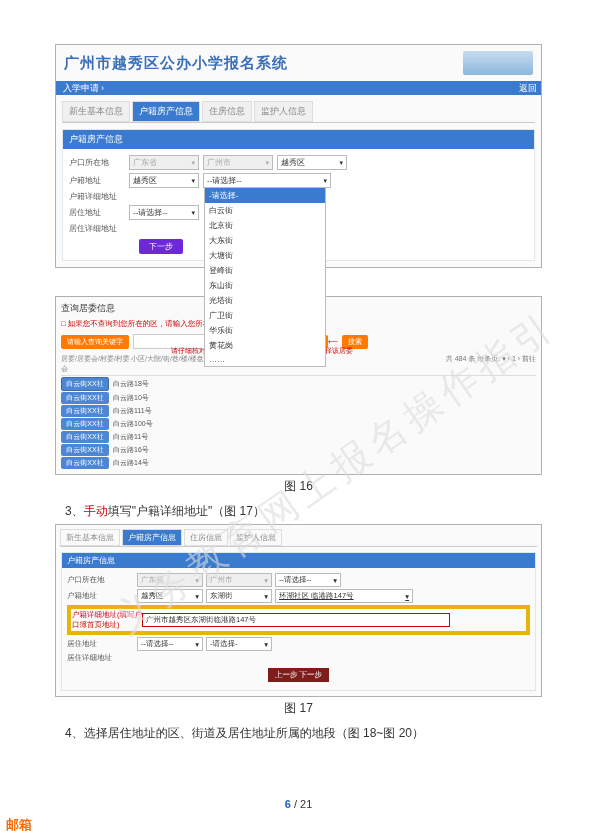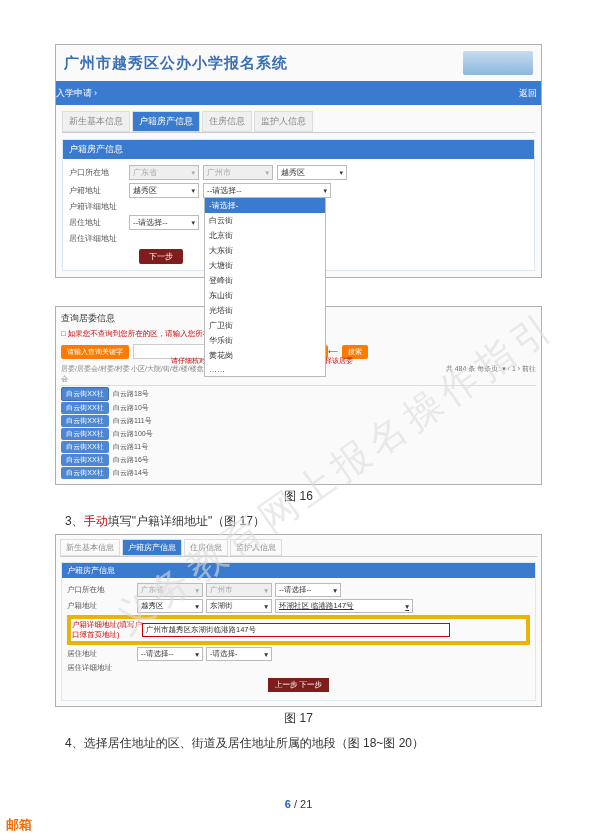--- a/index.html
+++ b/index.html
@@ -8,38 +8,38 @@
 
   .shot { border: 1px solid #b0b0b0; background: #fafafa; margin: 4px 0 2px 0; position: relative; }
   .cap { text-align: center; font-size: 12px; margin: 3px 0 8px 0; }
   .para { font-size: 12px; margin: 2px 0 4px 10px; }
   .para .red { color: #c00; }
 
   
   .shot1 .title-bar { display: flex; align-items: center; padding: 6px 8px; }
   .shot1 .title-bar h2 { font-size: 15px; margin: 0; color: #3b6fb7; font-weight: bold; letter-spacing: 1px; }
   .shot1 .bk { margin-left: auto; width: 70px; height: 24px; background: linear-gradient(#c6dcf0,#8cb7dc); border-radius: 2px; }
-  .shot1 .nav { background: #3b7bcf; height: 24px; display: flex; align-items: center; padding-left: 0; color: #fff; font-size: 9px; }
+  .shot1 .nav { background: #3b7bcf; height: 14px; display: flex; align-items: center; padding-left: 7px; color: #fff; font-size: 9px; }
   .shot1 .return { margin-left: auto; margin-right: 4px; }
   .shot1 .tabs { display: flex; border-bottom: 1px solid #ccc; padding-top: 6px; margin: 0 6px; gap: 0; }
   .shot1 .tab { font-size: 9px; padding: 3px 6px; color: #888; background: #f0f0f0; border: 1px solid #ddd; margin-right: 2px; cursor: pointer; }
   .shot1 .tab.active { background: #3b7bcf; color: #fff; }
   .shot1 .section { margin: 6px; border: 1px solid #dfe7ef; background: #fff; }
   .shot1 .sec-h { background: #3b7bcf; color: #fff; font-size: 9px; padding: 3px 6px; }
   .shot1 .frm { padding: 6px; }
   .shot1 .row { display: flex; align-items: center; margin-bottom: 3px; }
   .shot1 .lbl { width: 60px; font-size: 8px; color: #555; }
   .shot1 .sel { border: 1px solid #bbb; background: #efefef; color: #aaa; font-size: 8px; height: 13px; width: 62px; padding: 0 3px; margin-right: 4px; display: inline-flex; align-items: center; justify-content: space-between; position: relative; }
   .shot1 .sel.on { background: #fff; color: #333; }
   .shot1 .arrow { font-size: 7px; }
   .shot1 .dd { position: absolute; top: 100%; left: 0; width: 120px; background: #fff; border: 1px solid #bbb; z-index: 40; }
   .shot1 .dd div { font-size: 8px; padding: 2px 4px; }
   .shot1 .dd .hi { background: #3b7bcf; color: #fff; }
   .shot1 .btns { padding: 2px 0 0 70px; }
-  .shot1 .btn { display: inline-block; background: #7f1d1d; color: #fff; font-size: 8px; padding: 2px 10px; border-radius: 2px; }
+  .shot1 .btn { display: inline-block; background: #6d28d9; color: #fff; font-size: 8px; padding: 2px 10px; border-radius: 2px; }
 
   
   .shot2 { padding: 5px; }
   .shot2 .h { font-size: 9px; color: #333; margin-bottom: 3px; }
   .shot2 .tip-row { display:flex; align-items:center; gap:4px; margin: 2px 0; }
   .shot2 .tip { font-size: 7.5px; color: #c00; }
   .shot2 .pill { display:inline-block; background:#c00; color:#fff; font-size:7px; padding:1px 4px; border-radius:2px; }
   .shot2 .toolbar { display: flex; gap: 4px; align-items:center; margin: 4px 0; position: relative; }
   .shot2 .tbtn { background: #ff7a00; color: #fff; font-size: 7px; padding: 2px 6px; border-radius: 2px; }
   .shot2 .srch { border:1px solid #ccc; width:110px; height:11px; font-size:7px; }

